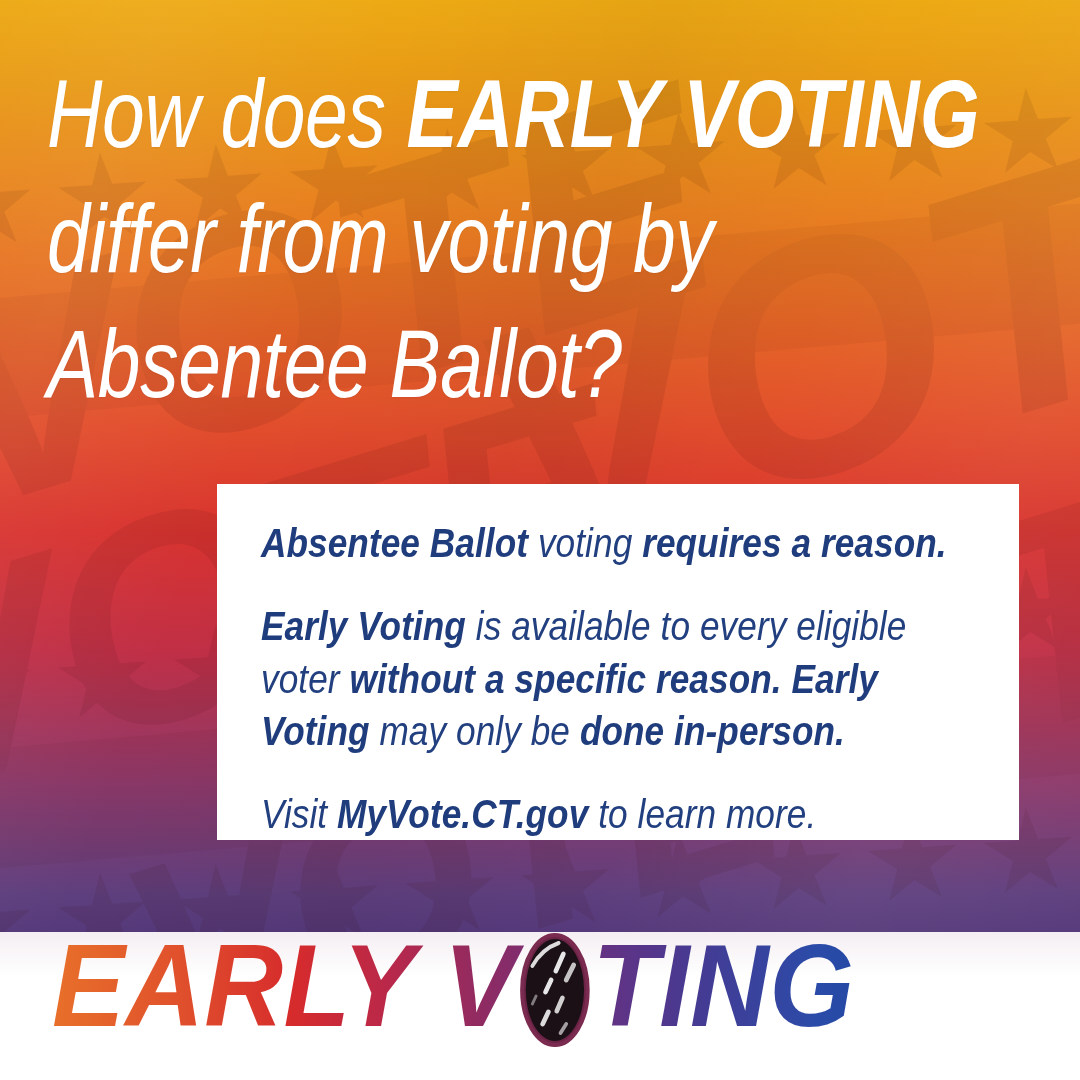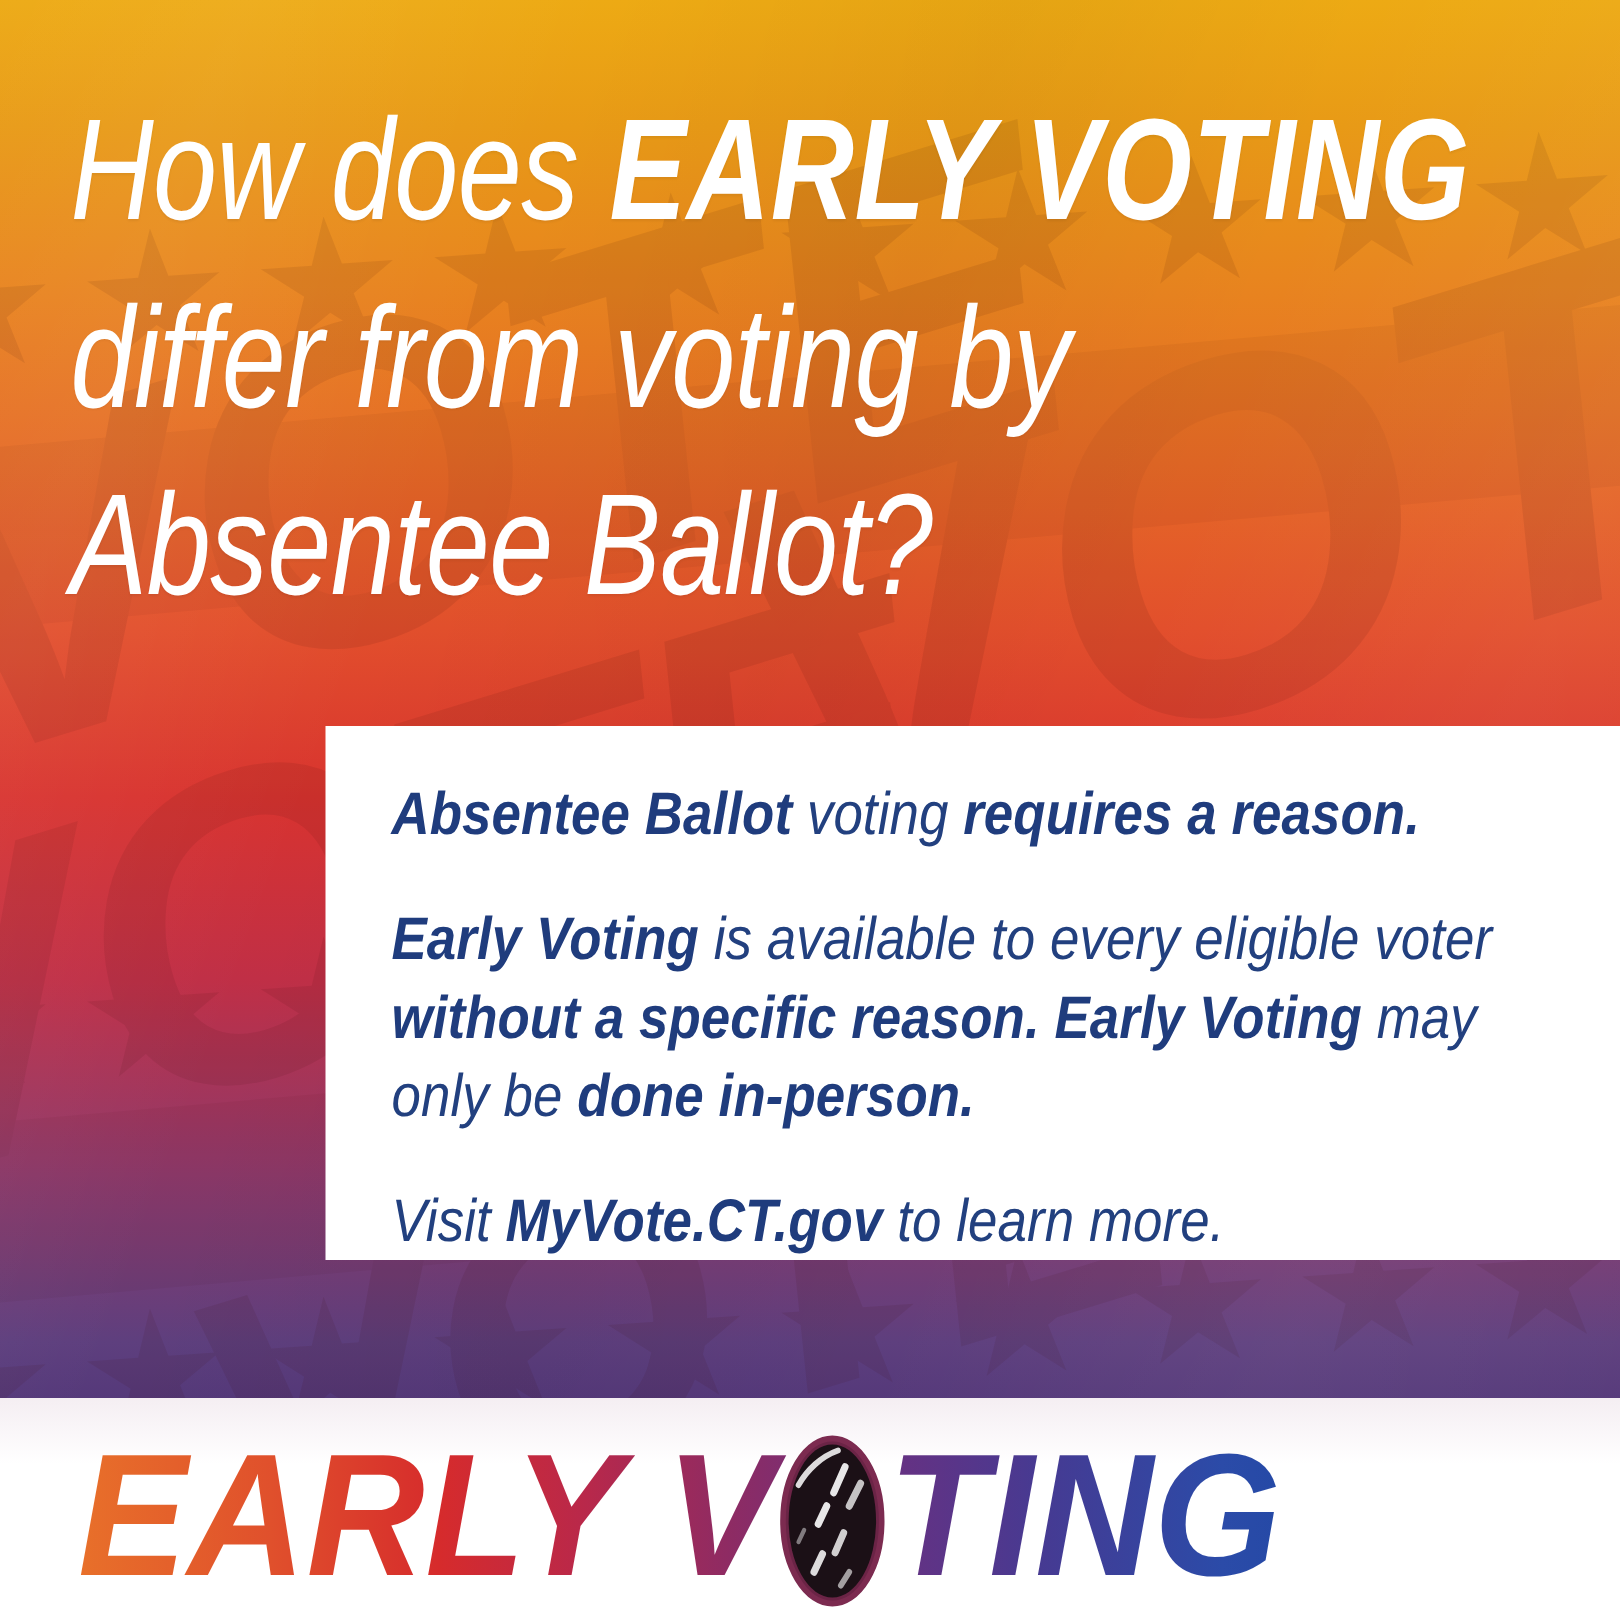--- a/index.html
+++ b/index.html
@@ -135,21 +135,21 @@
   .headline .strong {
     font-weight: 700;
     letter-spacing: 0.005em;
   }
 
   
   .info-card {
     position: absolute;
     left: 217px;
     top: 484px;
-    width: 863px;
+    width: 802px;
     height: 356px;
     background: #ffffff;
     box-sizing: border-box;
     padding: 33px 60px 18px 44px;
   }
   .info-card p {
     margin: 0 0 30px 0;
     color: #22407f;
     font-family: "Liberation Sans Narrow", "Liberation Sans", "DejaVu Sans Condensed", "DejaVu Sans", sans-serif;
     font-size: 40px;
@@ -181,21 +181,21 @@
     top: 0;
     width: 1080px;
     height: 44px;
     background: linear-gradient(180deg, rgba(236,224,232,0.55) 0%, rgba(255,255,255,0) 100%);
     pointer-events: none;
   }
 
   .logo {
     position: absolute;
     left: 52px;
-    top: 26px;
+    top: 2px;
     height: 108px;
     display: flex;
     align-items: center;
     justify-content: flex-end;
   }
   .logo-text {
     font-family: "Liberation Sans Narrow", "Liberation Sans", "DejaVu Sans Condensed", "DejaVu Sans", sans-serif;
     font-size: 116px;
     font-weight: 700;
     line-height: 1;

